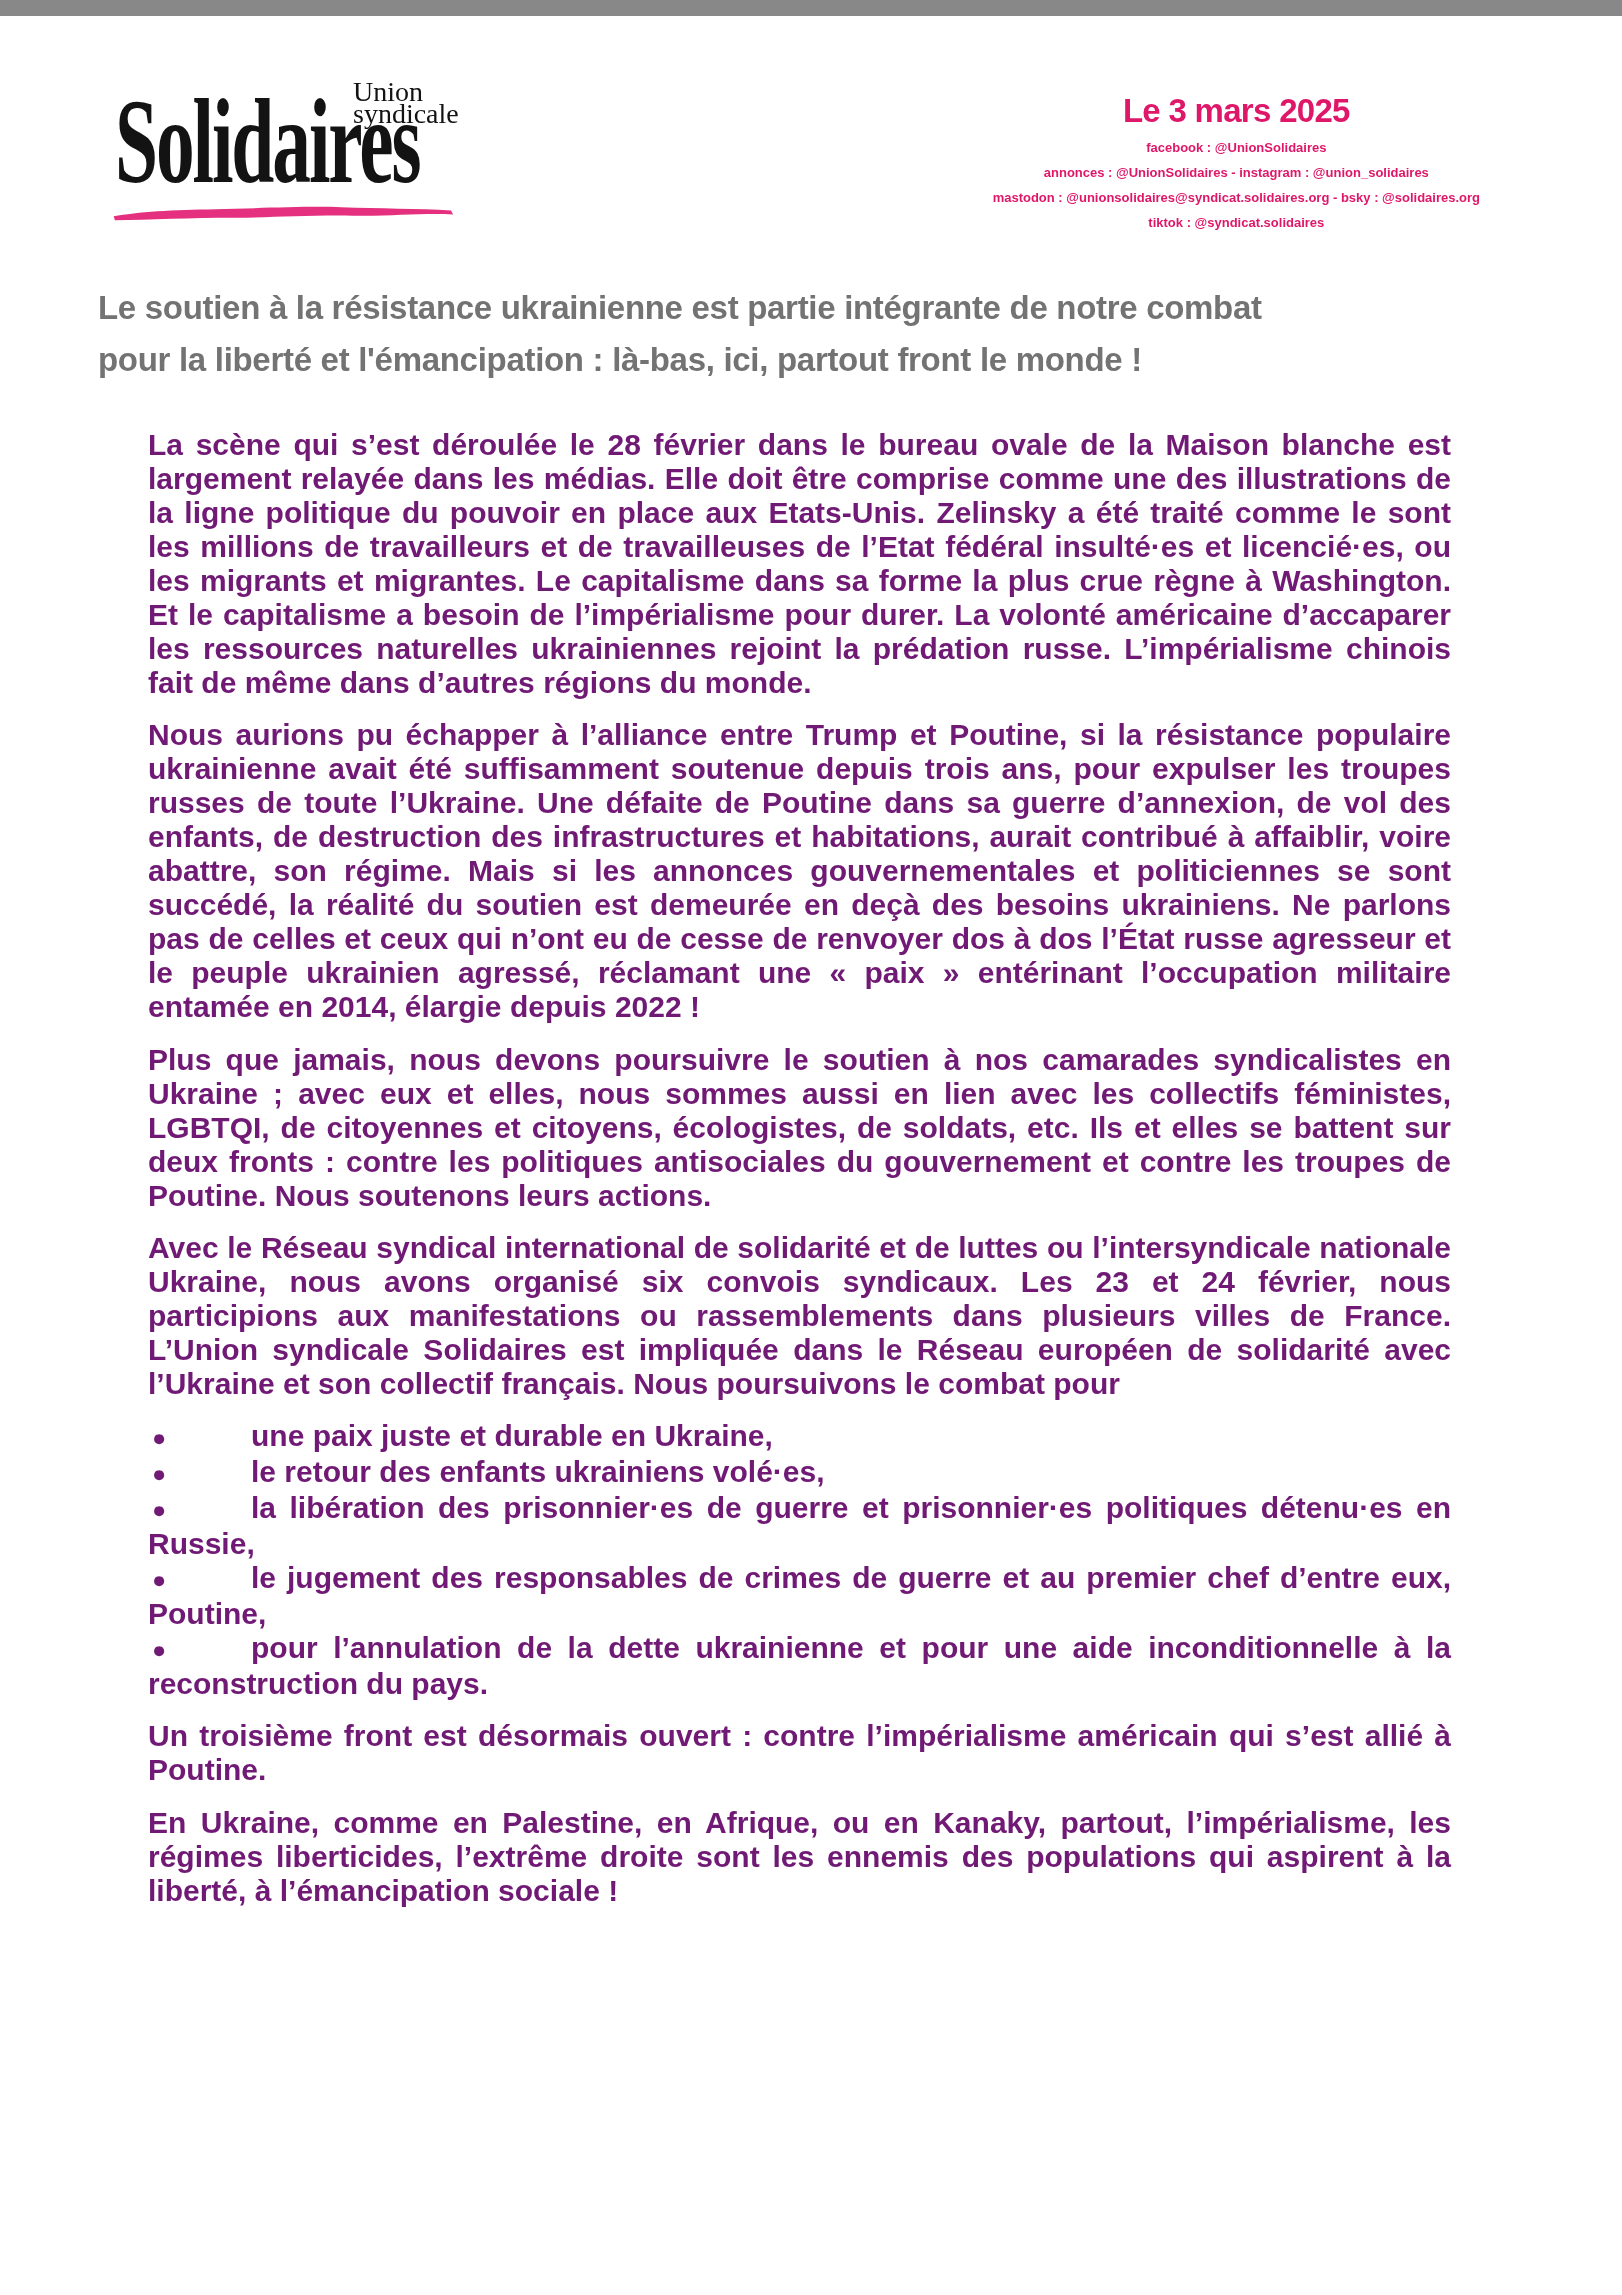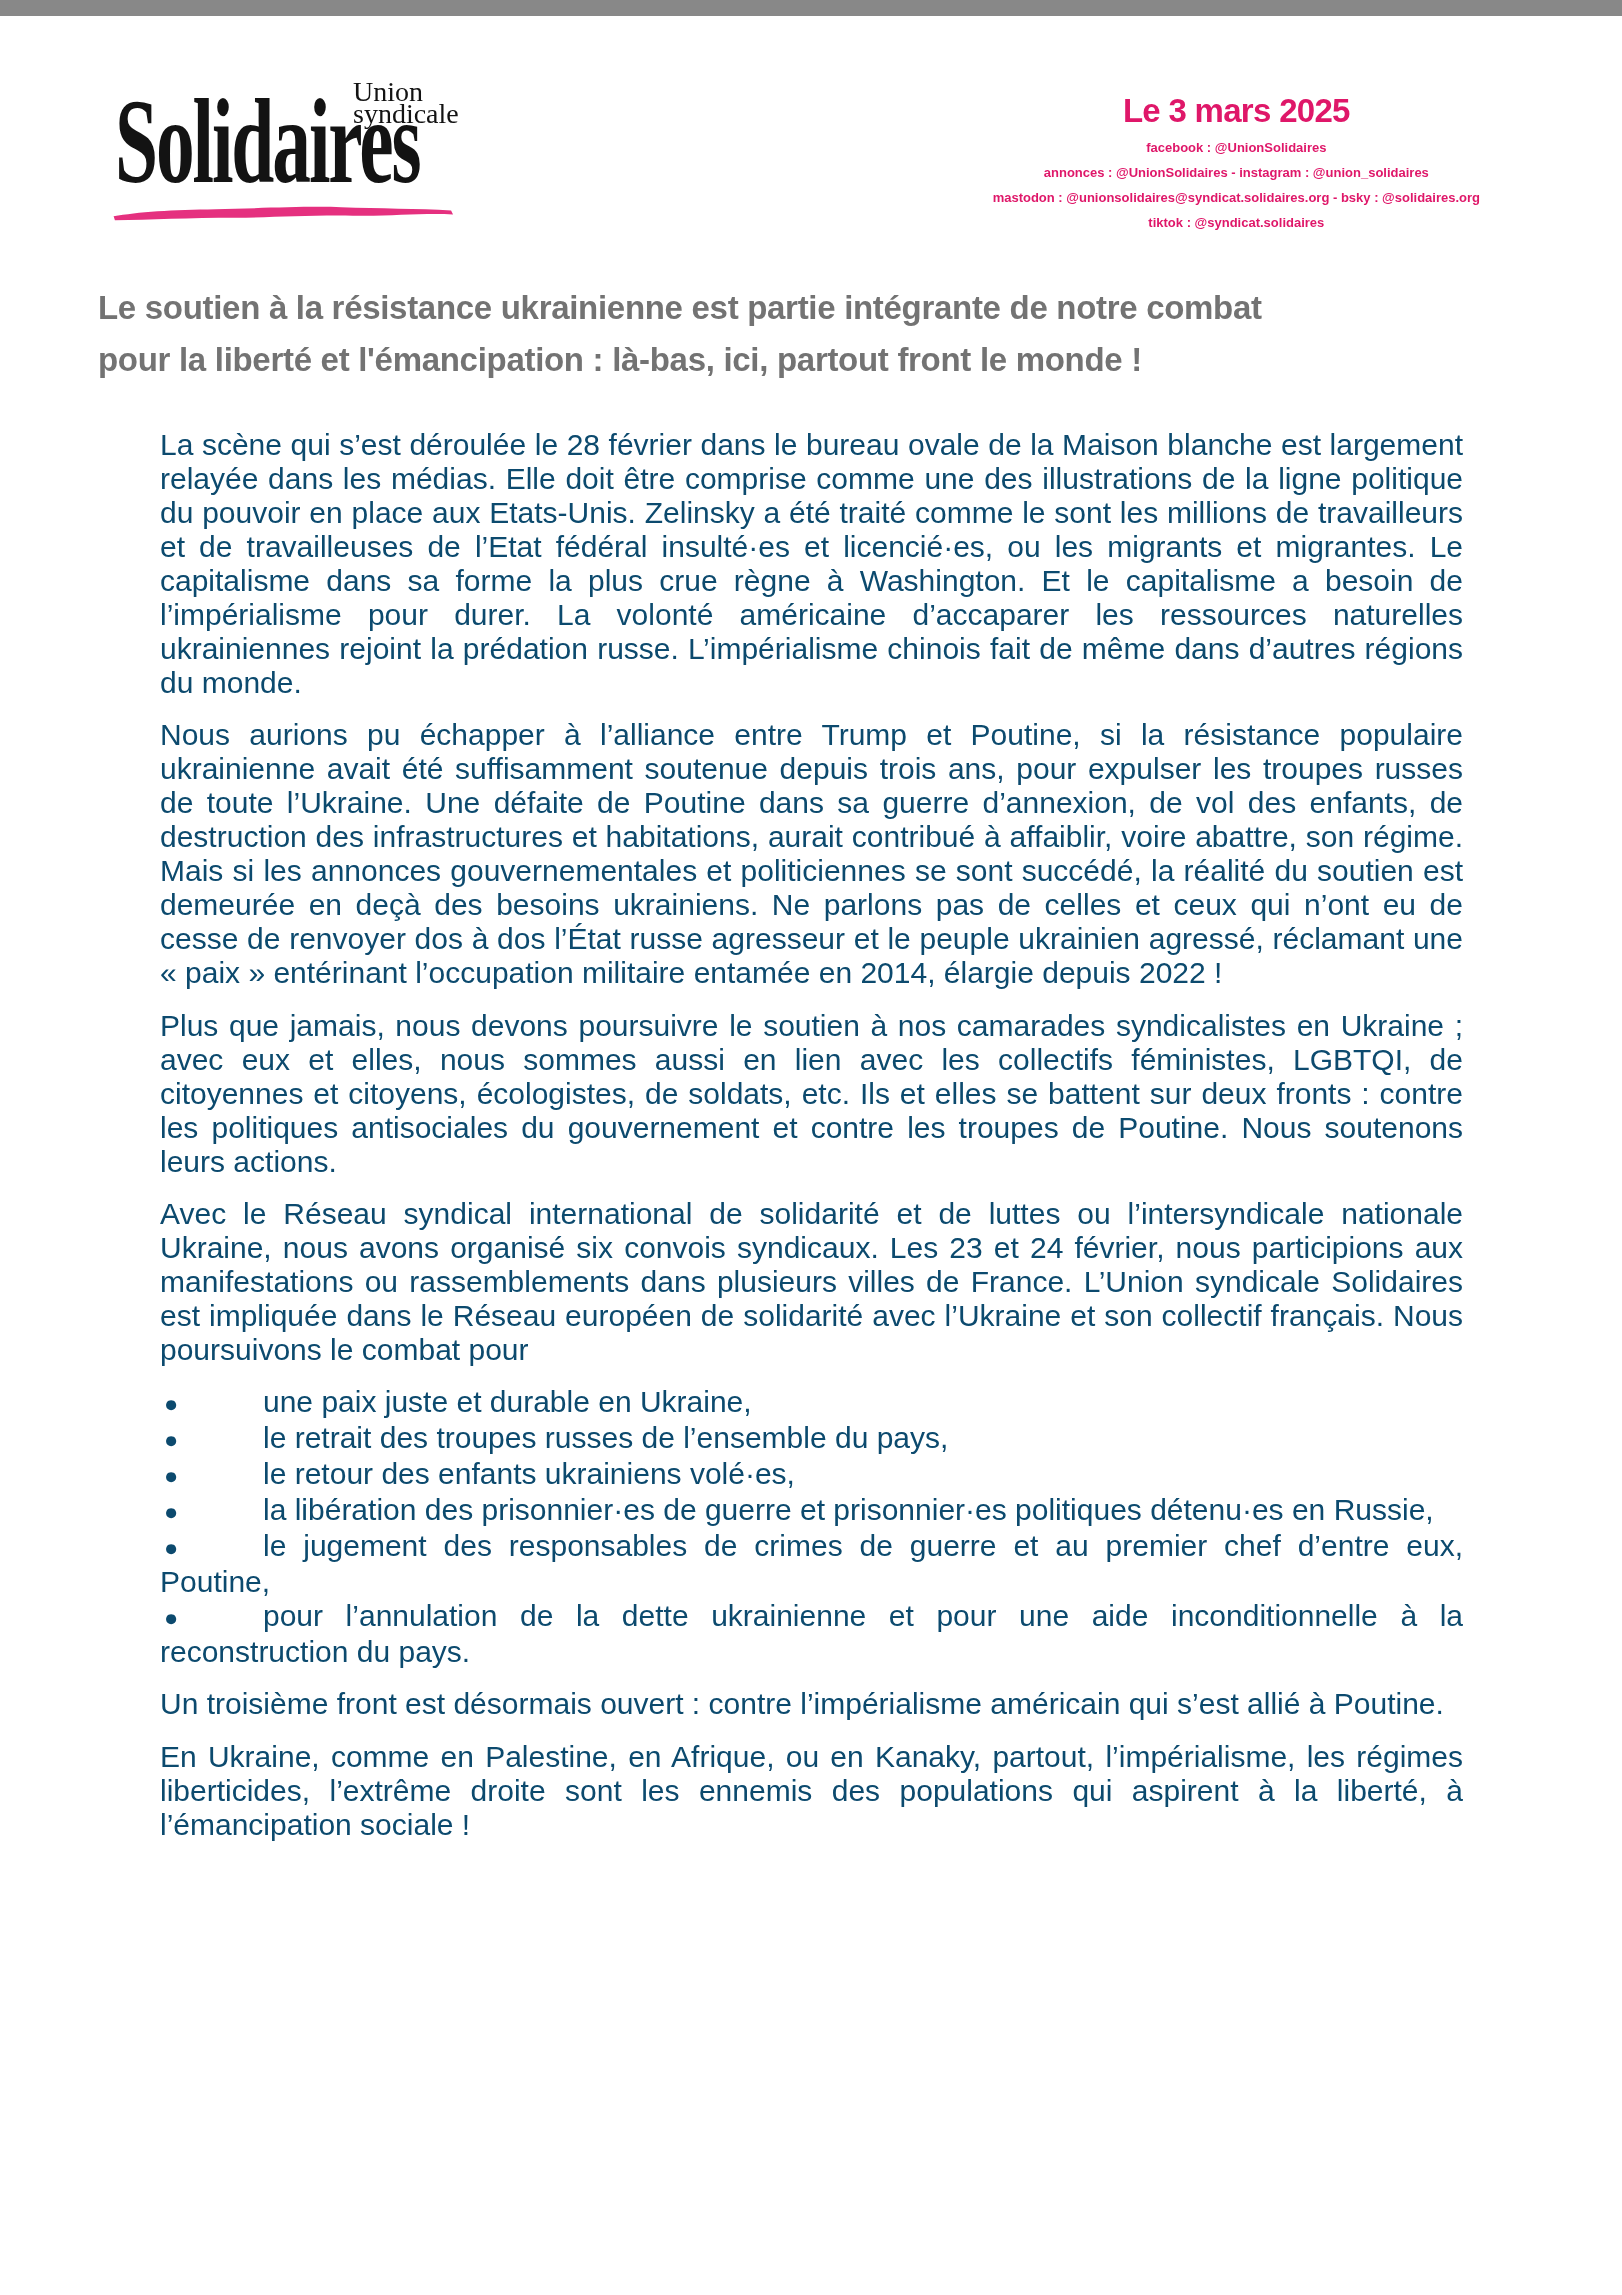--- a/index.html
+++ b/index.html
@@ -72,27 +72,28 @@
     font-size:33px;
     font-weight:bold;
     line-height:52px;
     letter-spacing:-0.3px;
   }
   .doc-title .tline{display:block;}
 
   
   .body-text{
     position:absolute;
-    left:160px;
+    left:148px;
     top:412px;
     width:1303px;
     font-size:30px;
     line-height:34px;
-    color:#0c4a6e;
+    color:#701a75;
     text-align:justify;
+    font-weight:bold;
   }
   .body-text p{margin:0 0 18.3px 0;}
   .bullet-list{margin:0 0 18.3px 0;}
   .bullet-row{text-align:justify;}
   .bm{
     display:inline-block;
     width:103px;
     padding-left:3.9px;
     box-sizing:border-box;
   }
@@ -134,23 +135,20 @@
     <p>La scène qui s’est déroulée le 28 février dans le bureau ovale de la Maison blanche est largement relayée dans les médias. Elle doit être comprise comme une des illustrations de la ligne politique du pouvoir en place aux Etats-Unis. Zelinsky a été traité comme le sont les millions de travailleurs et de travailleuses de l’Etat fédéral insulté·es et licencié·es, ou les migrants et migrantes. Le capitalisme dans sa forme la plus crue règne à Washington. Et le capitalisme a besoin de l’impérialisme pour durer. La volonté américaine d’accaparer les ressources naturelles ukrainiennes rejoint la prédation russe. L’impérialisme chinois fait de même dans d’autres régions du monde.</p>
     <p>Nous aurions pu échapper à l’alliance entre Trump et Poutine, si la résistance populaire ukrainienne avait été suffisamment soutenue depuis trois ans, pour expulser les troupes russes de toute l’Ukraine. Une défaite de Poutine dans sa guerre d’annexion, de vol des enfants, de destruction des infrastructures et habitations, aurait contribué à affaiblir, voire abattre, son régime. Mais si les annonces gouvernementales et politiciennes se sont succédé, la réalité du soutien est demeurée en deçà des besoins ukrainiens. Ne parlons pas de celles et ceux qui n’ont eu de cesse de renvoyer dos à dos l’État russe agresseur et le peuple ukrainien agressé, réclamant une « paix » entérinant l’occupation militaire entamée en 2014, élargie depuis 2022 !</p>
     <p>Plus que jamais, nous devons poursuivre le soutien à nos camarades syndicalistes en Ukraine ; avec eux et elles, nous sommes aussi en lien avec les collectifs féministes, LGBTQI, de citoyennes et citoyens, écologistes, de soldats, etc. Ils et elles se battent sur deux fronts : contre les politiques antisociales du gouvernement et contre les troupes de Poutine. Nous soutenons leurs actions.</p>
     <p>Avec le Réseau syndical international de solidarité et de luttes ou l’intersyndicale nationale Ukraine, nous avons organisé six convois syndicaux. Les 23 et 24 février, nous participions aux manifestations ou rassemblements dans plusieurs villes de France. L’Union syndicale Solidaires est impliquée dans le Réseau européen de solidarité avec l’Ukraine et son collectif français. Nous poursuivons le combat pour</p>
 
     <div class="bullet-list">
       <div class="bullet-row">
         <span class="bm"><span class="dot">●</span></span><span>une paix juste et durable en Ukraine,</span>
       </div>
       <div class="bullet-row">
-        <span class="bm"><span class="dot">●</span></span><span>le retrait des troupes russes de l’ensemble du pays,</span>
-      </div>
-      <div class="bullet-row">
         <span class="bm"><span class="dot">●</span></span><span>le retour des enfants ukrainiens volé·es,</span>
       </div>
       <div class="bullet-row">
         <span class="bm"><span class="dot">●</span></span><span>la libération des prisonnier·es de guerre et prisonnier·es politiques détenu·es en Russie,</span>
       </div>
       <div class="bullet-row">
         <span class="bm"><span class="dot">●</span></span><span>le jugement des responsables de crimes de guerre et au premier chef d’entre eux, Poutine,</span>
       </div>
       <div class="bullet-row">
         <span class="bm"><span class="dot">●</span></span><span>pour l’annulation de la dette ukrainienne et pour une aide inconditionnelle à la reconstruction du pays.</span>

